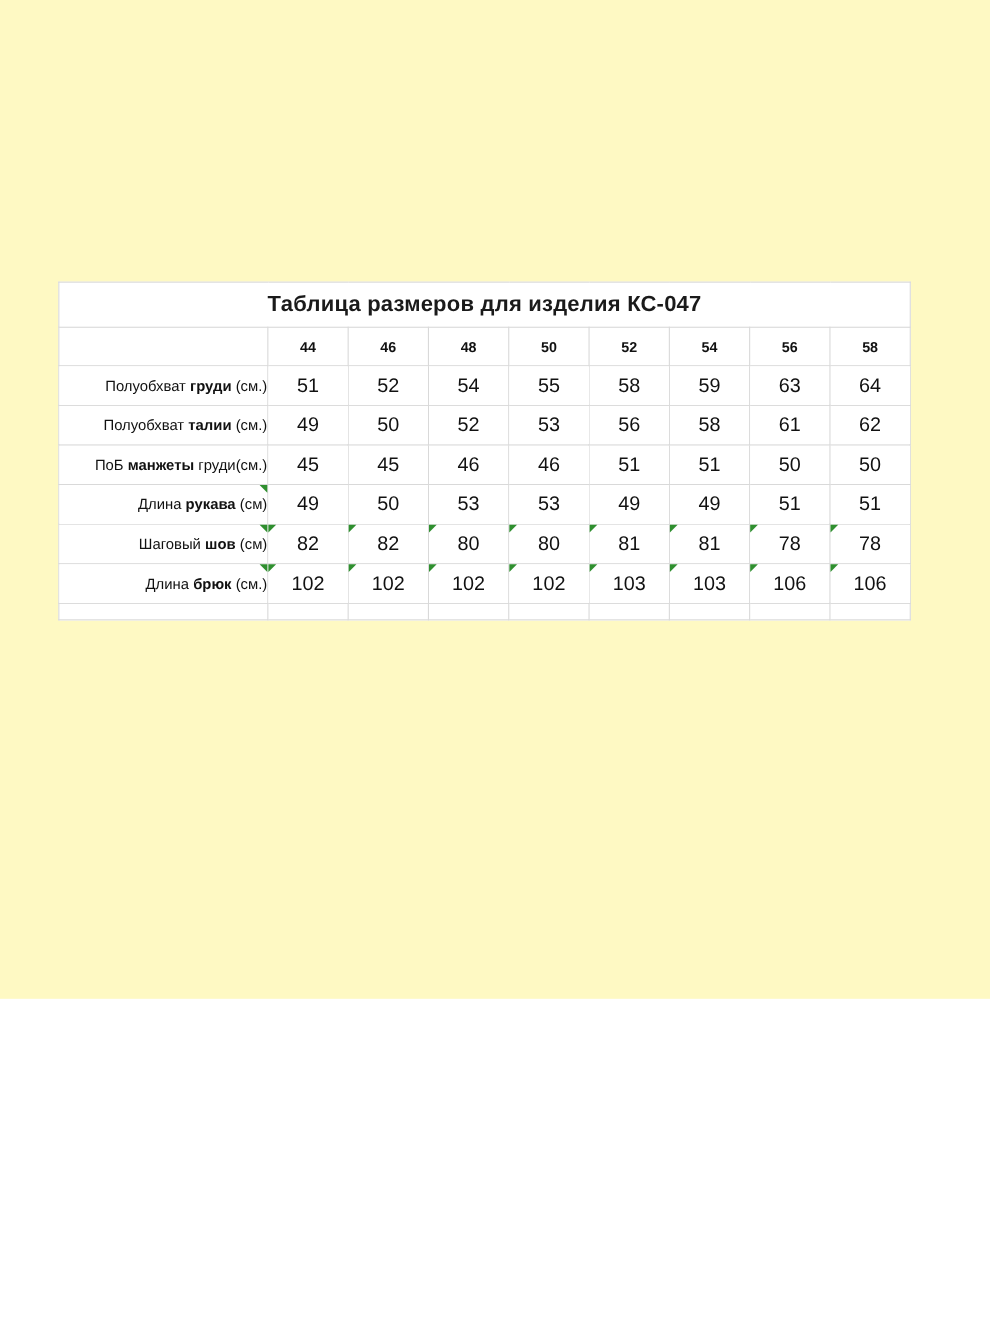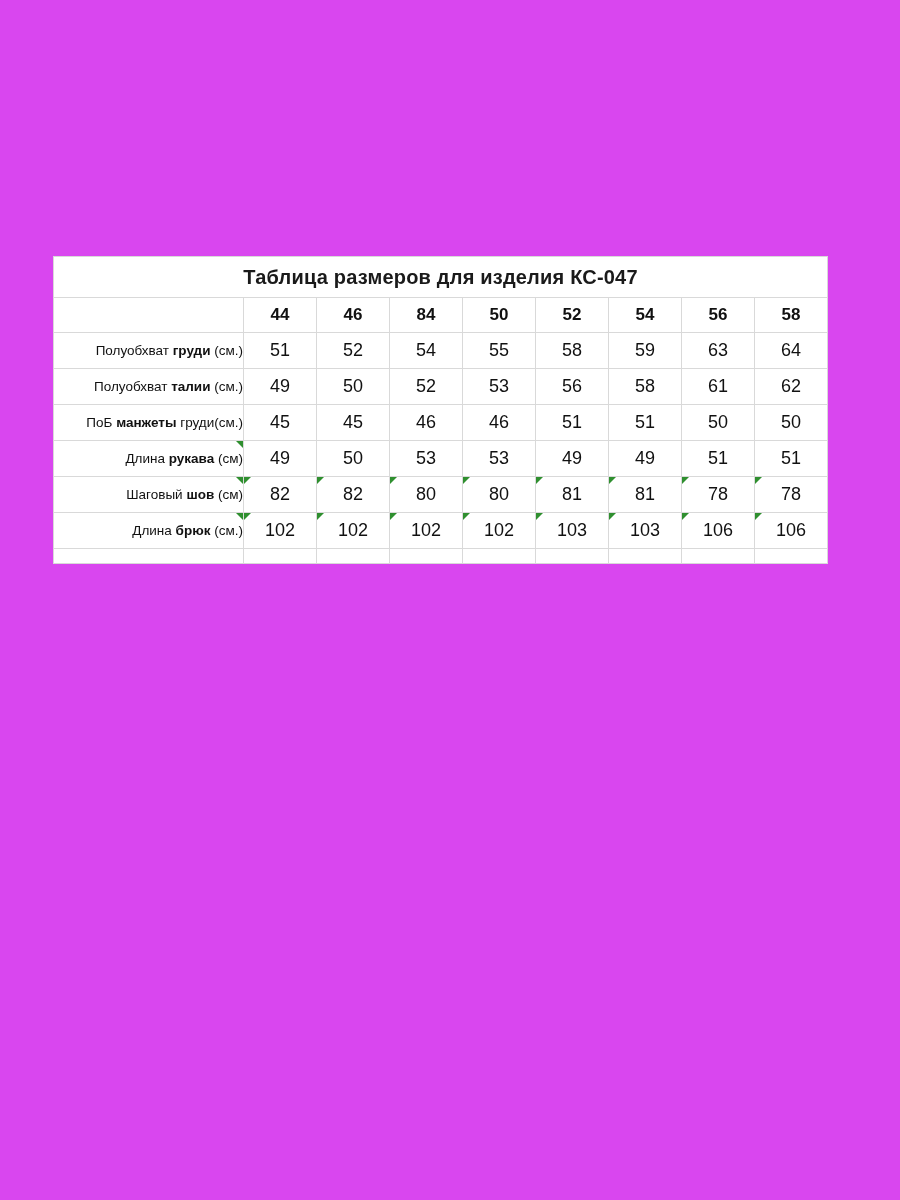--- a/index.html
+++ b/index.html
@@ -6,22 +6,22 @@
     margin: 0;
     padding: 0;
     background: #ffffff;
     width: 900px;
     height: 1200px;
     font-family: "Liberation Sans", sans-serif;
   }
   .page {
     position: relative;
     width: 900px;
-    height: 1200px;
-    background: #d946ef;
+    height: 908px;
+    background: #fef9c3;
   }
   .table-wrap {
     position: absolute;
     left: 53px;
     top: 256px;
     width: 774px;
   }
   table.size-table {
     border-collapse: collapse;
     width: 774px;
@@ -40,21 +40,21 @@
     vertical-align: middle;
     font-size: 20px;
     font-weight: bold;
     color: #1a1a1a;
     letter-spacing: 0.2px;
   }
   .size-head-cell {
     height: 34px;
     text-align: center;
     vertical-align: middle;
-    font-size: 17px;
+    font-size: 13px;
     font-weight: bold;
     color: #111111;
   }
   .corner-cell {
     height: 34px;
   }
   .label-cell {
     height: 35px;
     text-align: right;
     vertical-align: middle;
@@ -125,21 +125,21 @@
           <col class="c-size">
       </colgroup>
       <tbody>
         <tr>
           <td class="title-cell" colspan="9">Таблица размеров для изделия КС-047</td>
         </tr>
         <tr>
           <td class="corner-cell"></td>
           <td class="size-head-cell">44</td>
           <td class="size-head-cell">46</td>
-          <td class="size-head-cell">84</td>
+          <td class="size-head-cell">48</td>
           <td class="size-head-cell">50</td>
           <td class="size-head-cell">52</td>
           <td class="size-head-cell">54</td>
           <td class="size-head-cell">56</td>
           <td class="size-head-cell">58</td>
         </tr>
 
         <tr>
           <td class="label-cell"><span>Полуобхват </span><span class="bold">груди</span><span> (см.)</span></td>
           <td class="value-cell">51</td>

